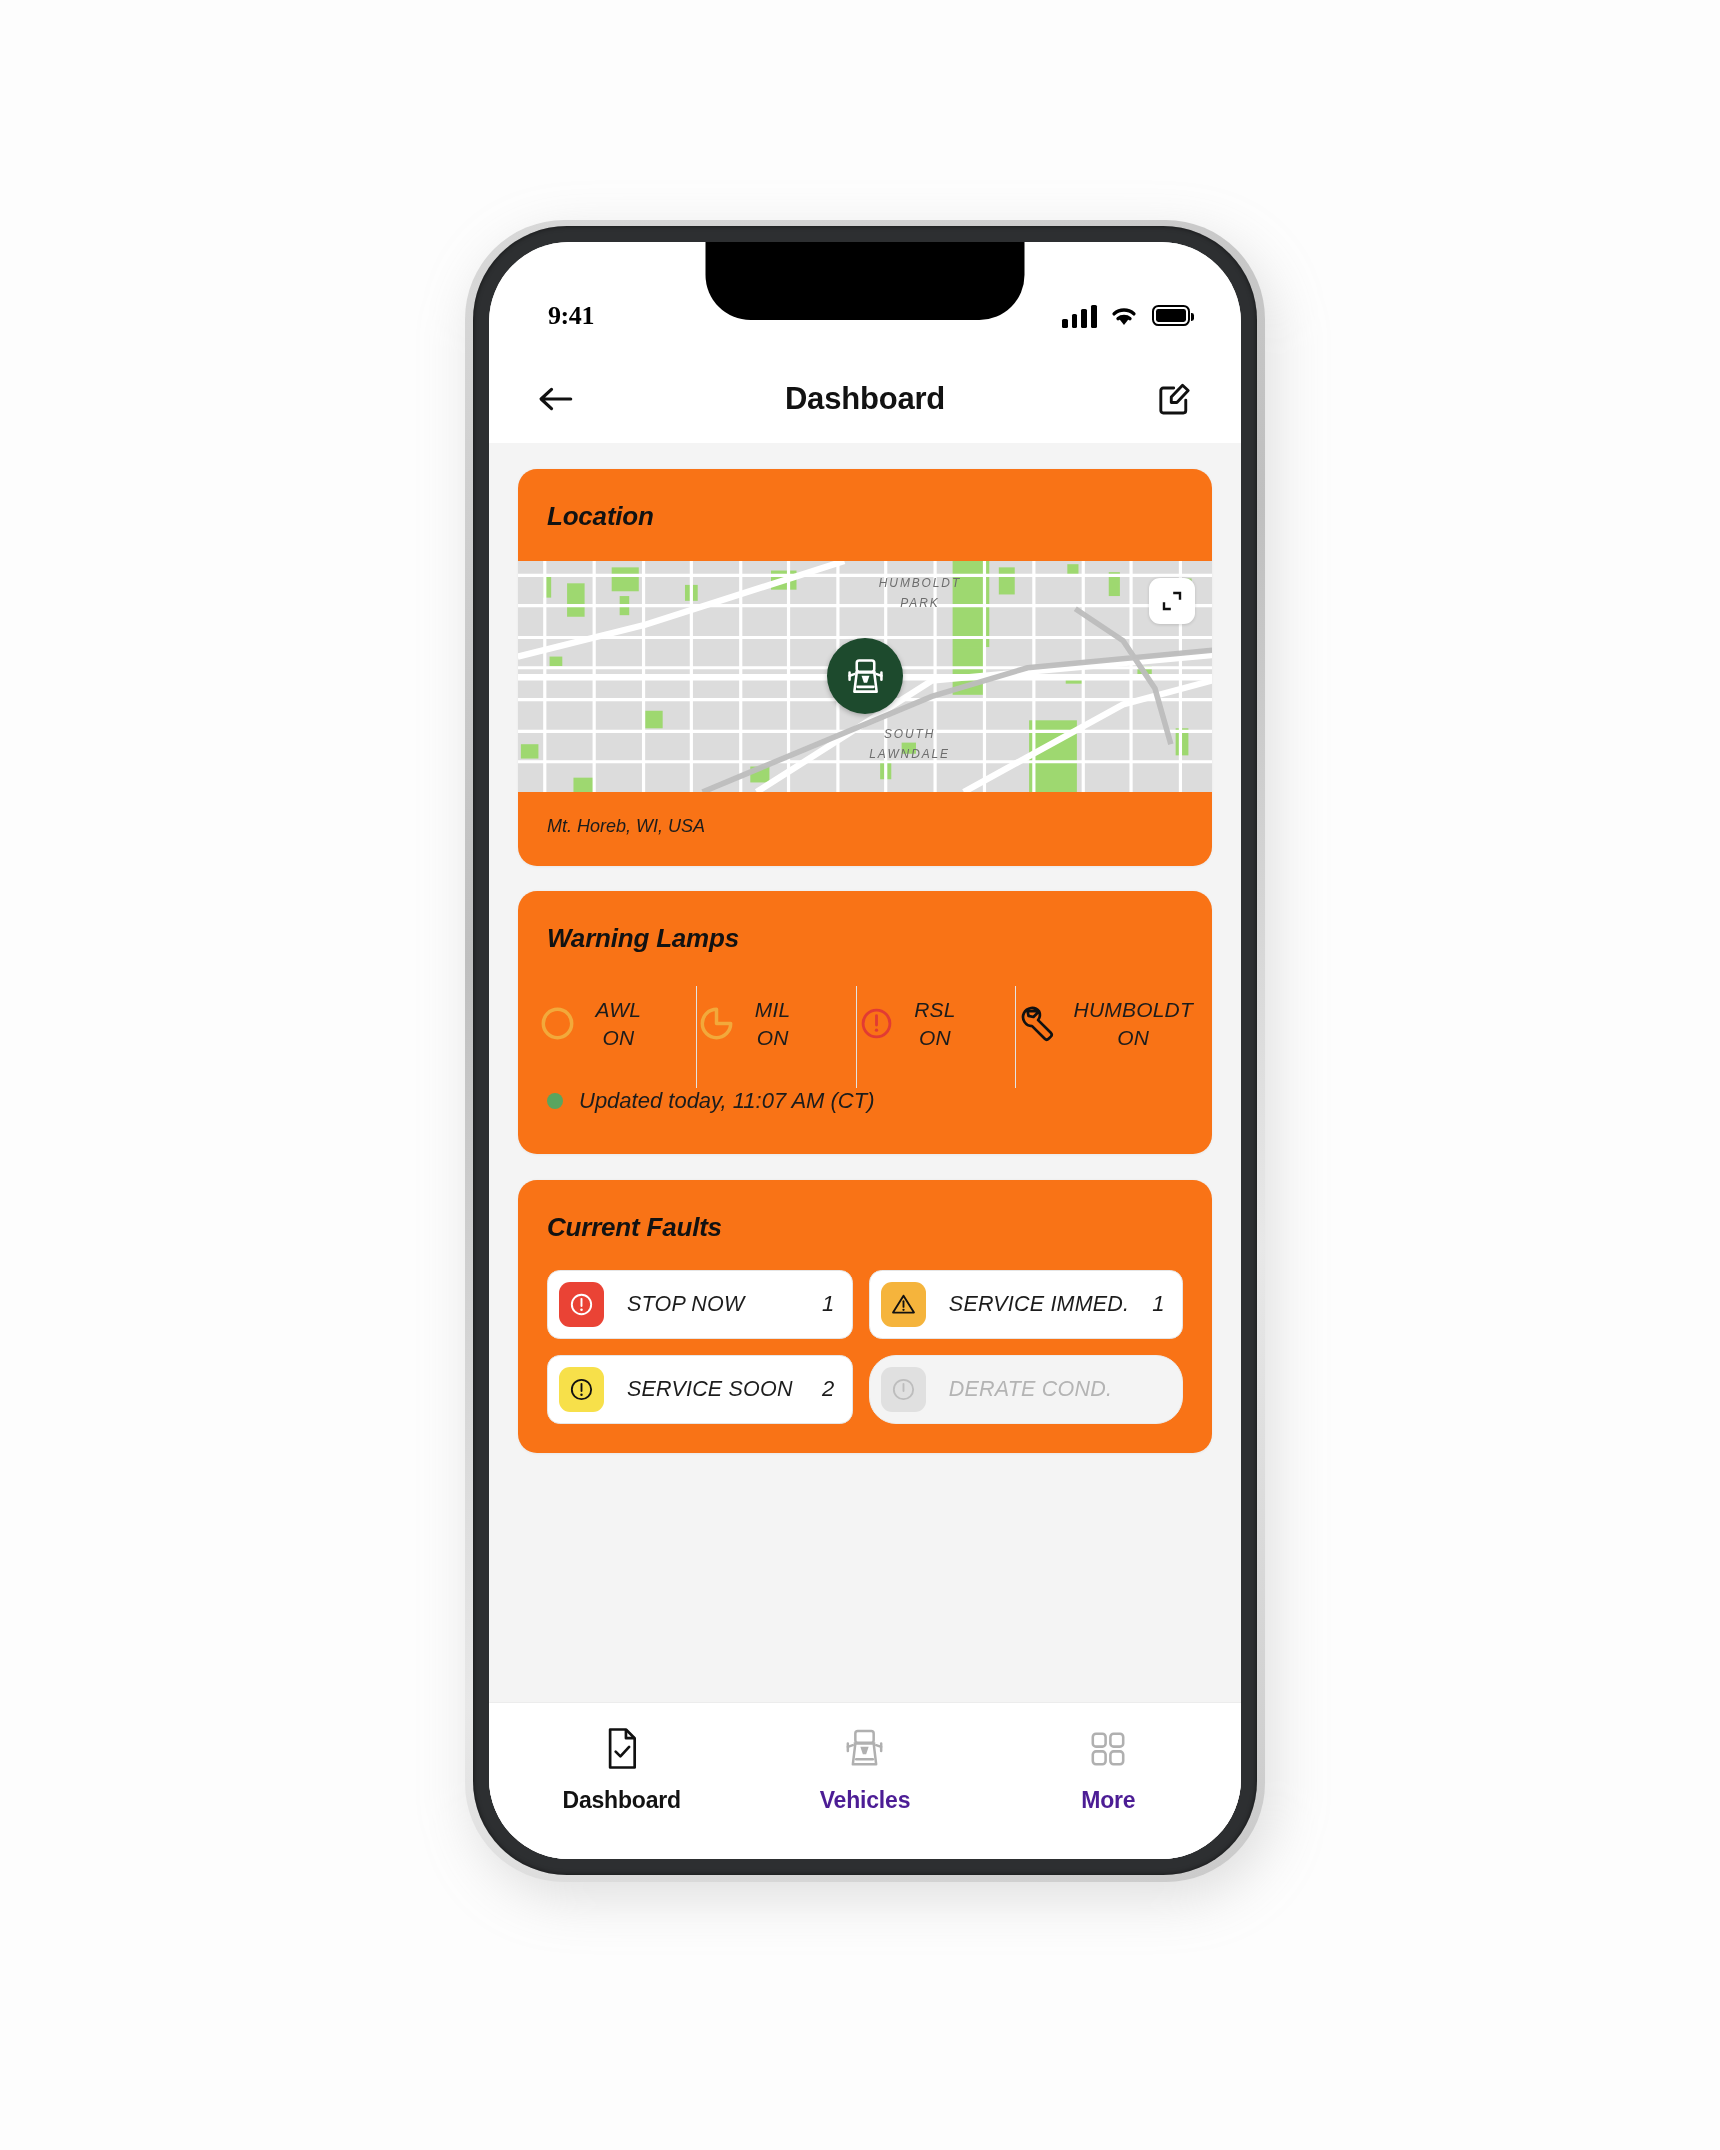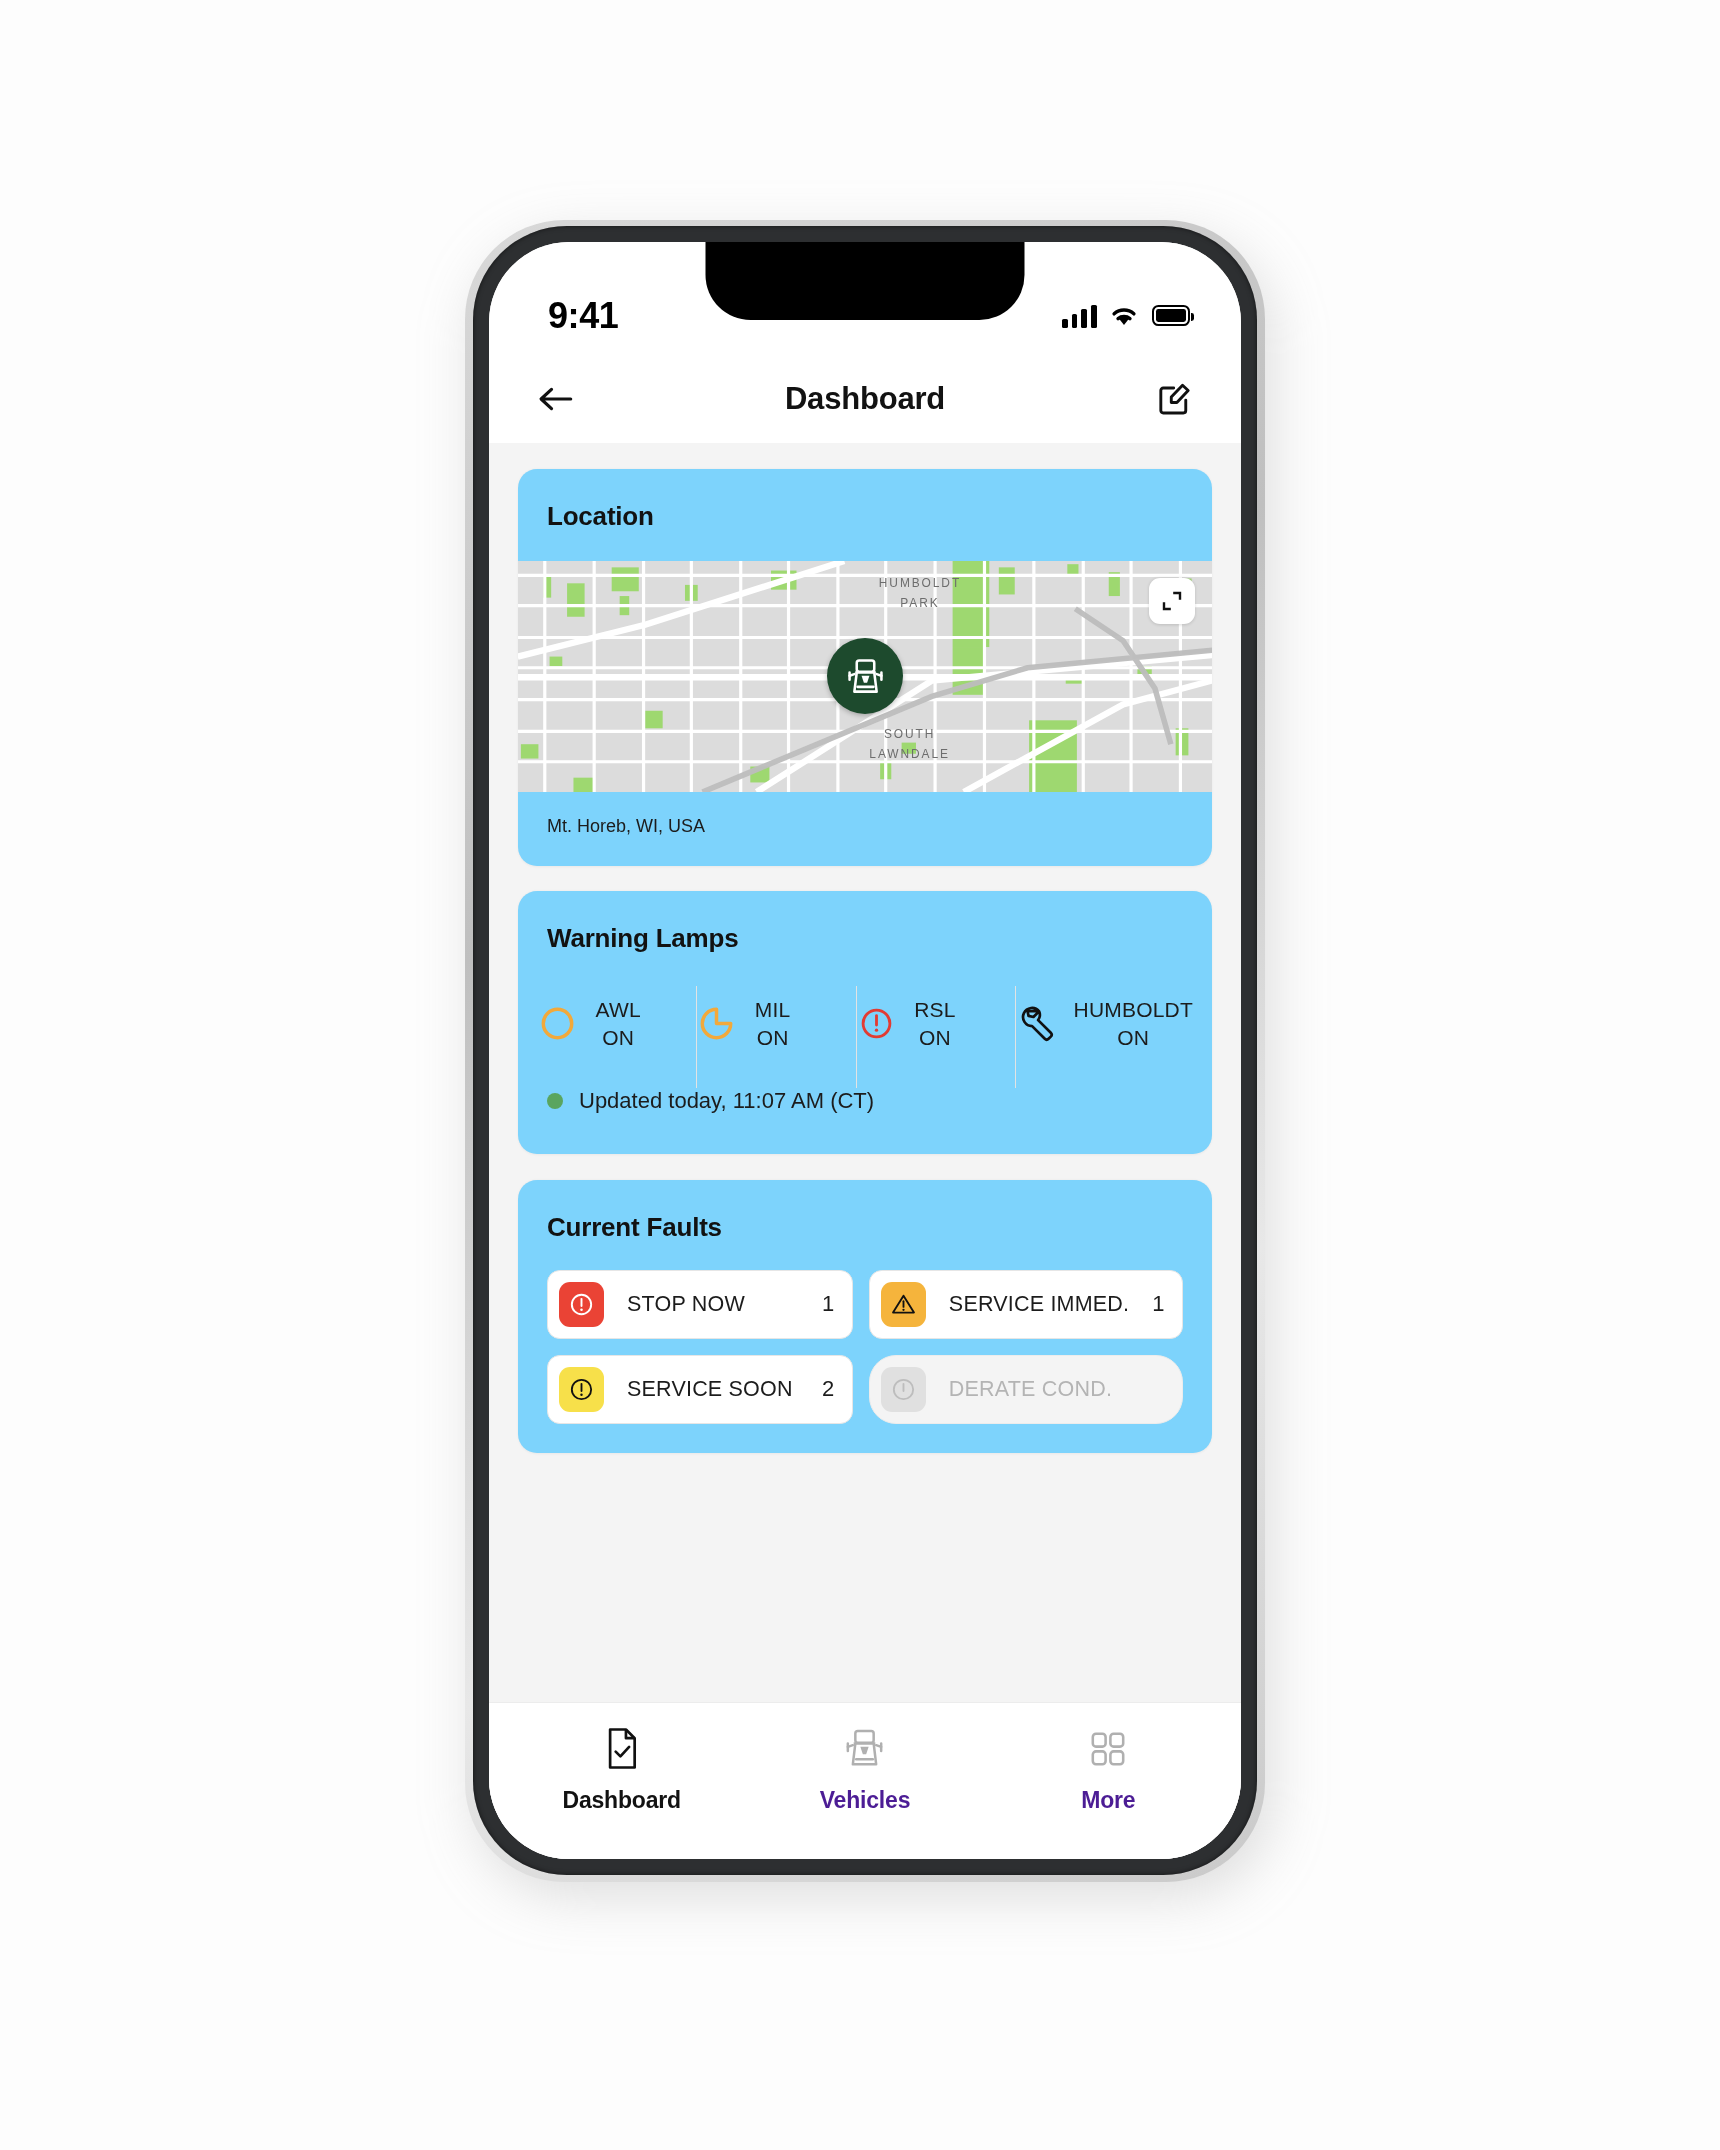--- a/index.html
+++ b/index.html
@@ -64,22 +64,23 @@
   .statusbar {
     position: absolute; left: 0; top: 0;
     width: 100%; height: 112px;
     background: #fff;
     display: flex; align-items: center;
     justify-content: space-between;
     padding: 35px 51px 0 59px;
     z-index: 30;
   }
   .clock {
-    font-size: 36px; font-weight: 700; color: #000;
+    font-size: 26px; font-weight: 700; color: #000;
     letter-spacing: -0.4px;
+    font-family: Liberation Serif, serif;
   }
   .status-icons { display: flex; align-items: center; gap: 12.7px; }
   .bars { display: flex; align-items: flex-end; gap: 4px; height: 24px; }
   .bars i { display: block; width: 5.6px; background: #000; border-radius: 1.6px; }
   .bars i:nth-child(1){ height: 8.8px; }
   .bars i:nth-child(2){ height: 13.5px; }
   .bars i:nth-child(3){ height: 18.3px; }
   .bars i:nth-child(4){ height: 23px; }
   .battery {
     width: 38px; height: 21px; border: 2.4px solid #000;
@@ -117,24 +118,25 @@
   
   .content {
     position: absolute;
     left: 0; top: 201px;
     width: 100%; bottom: 0;
     background: #f4f4f4;
     overflow: hidden;
   }
 
   .card {
-    background: #7dd3fc;
+    background: #f97316;
     border-radius: 19px;
     margin: 0 29px 25.5px 29px;
     box-shadow: 0 0.8px 2.4px rgba(0,0,0,0.05);
+    font-style: italic;
   }
   .card-title {
     font-size: 26px; font-weight: 700; color: #121212;
     padding: 32px 29px 0 29px;
     letter-spacing: -0.2px;
   }
 
   
   .map-wrap {
     position: relative;

